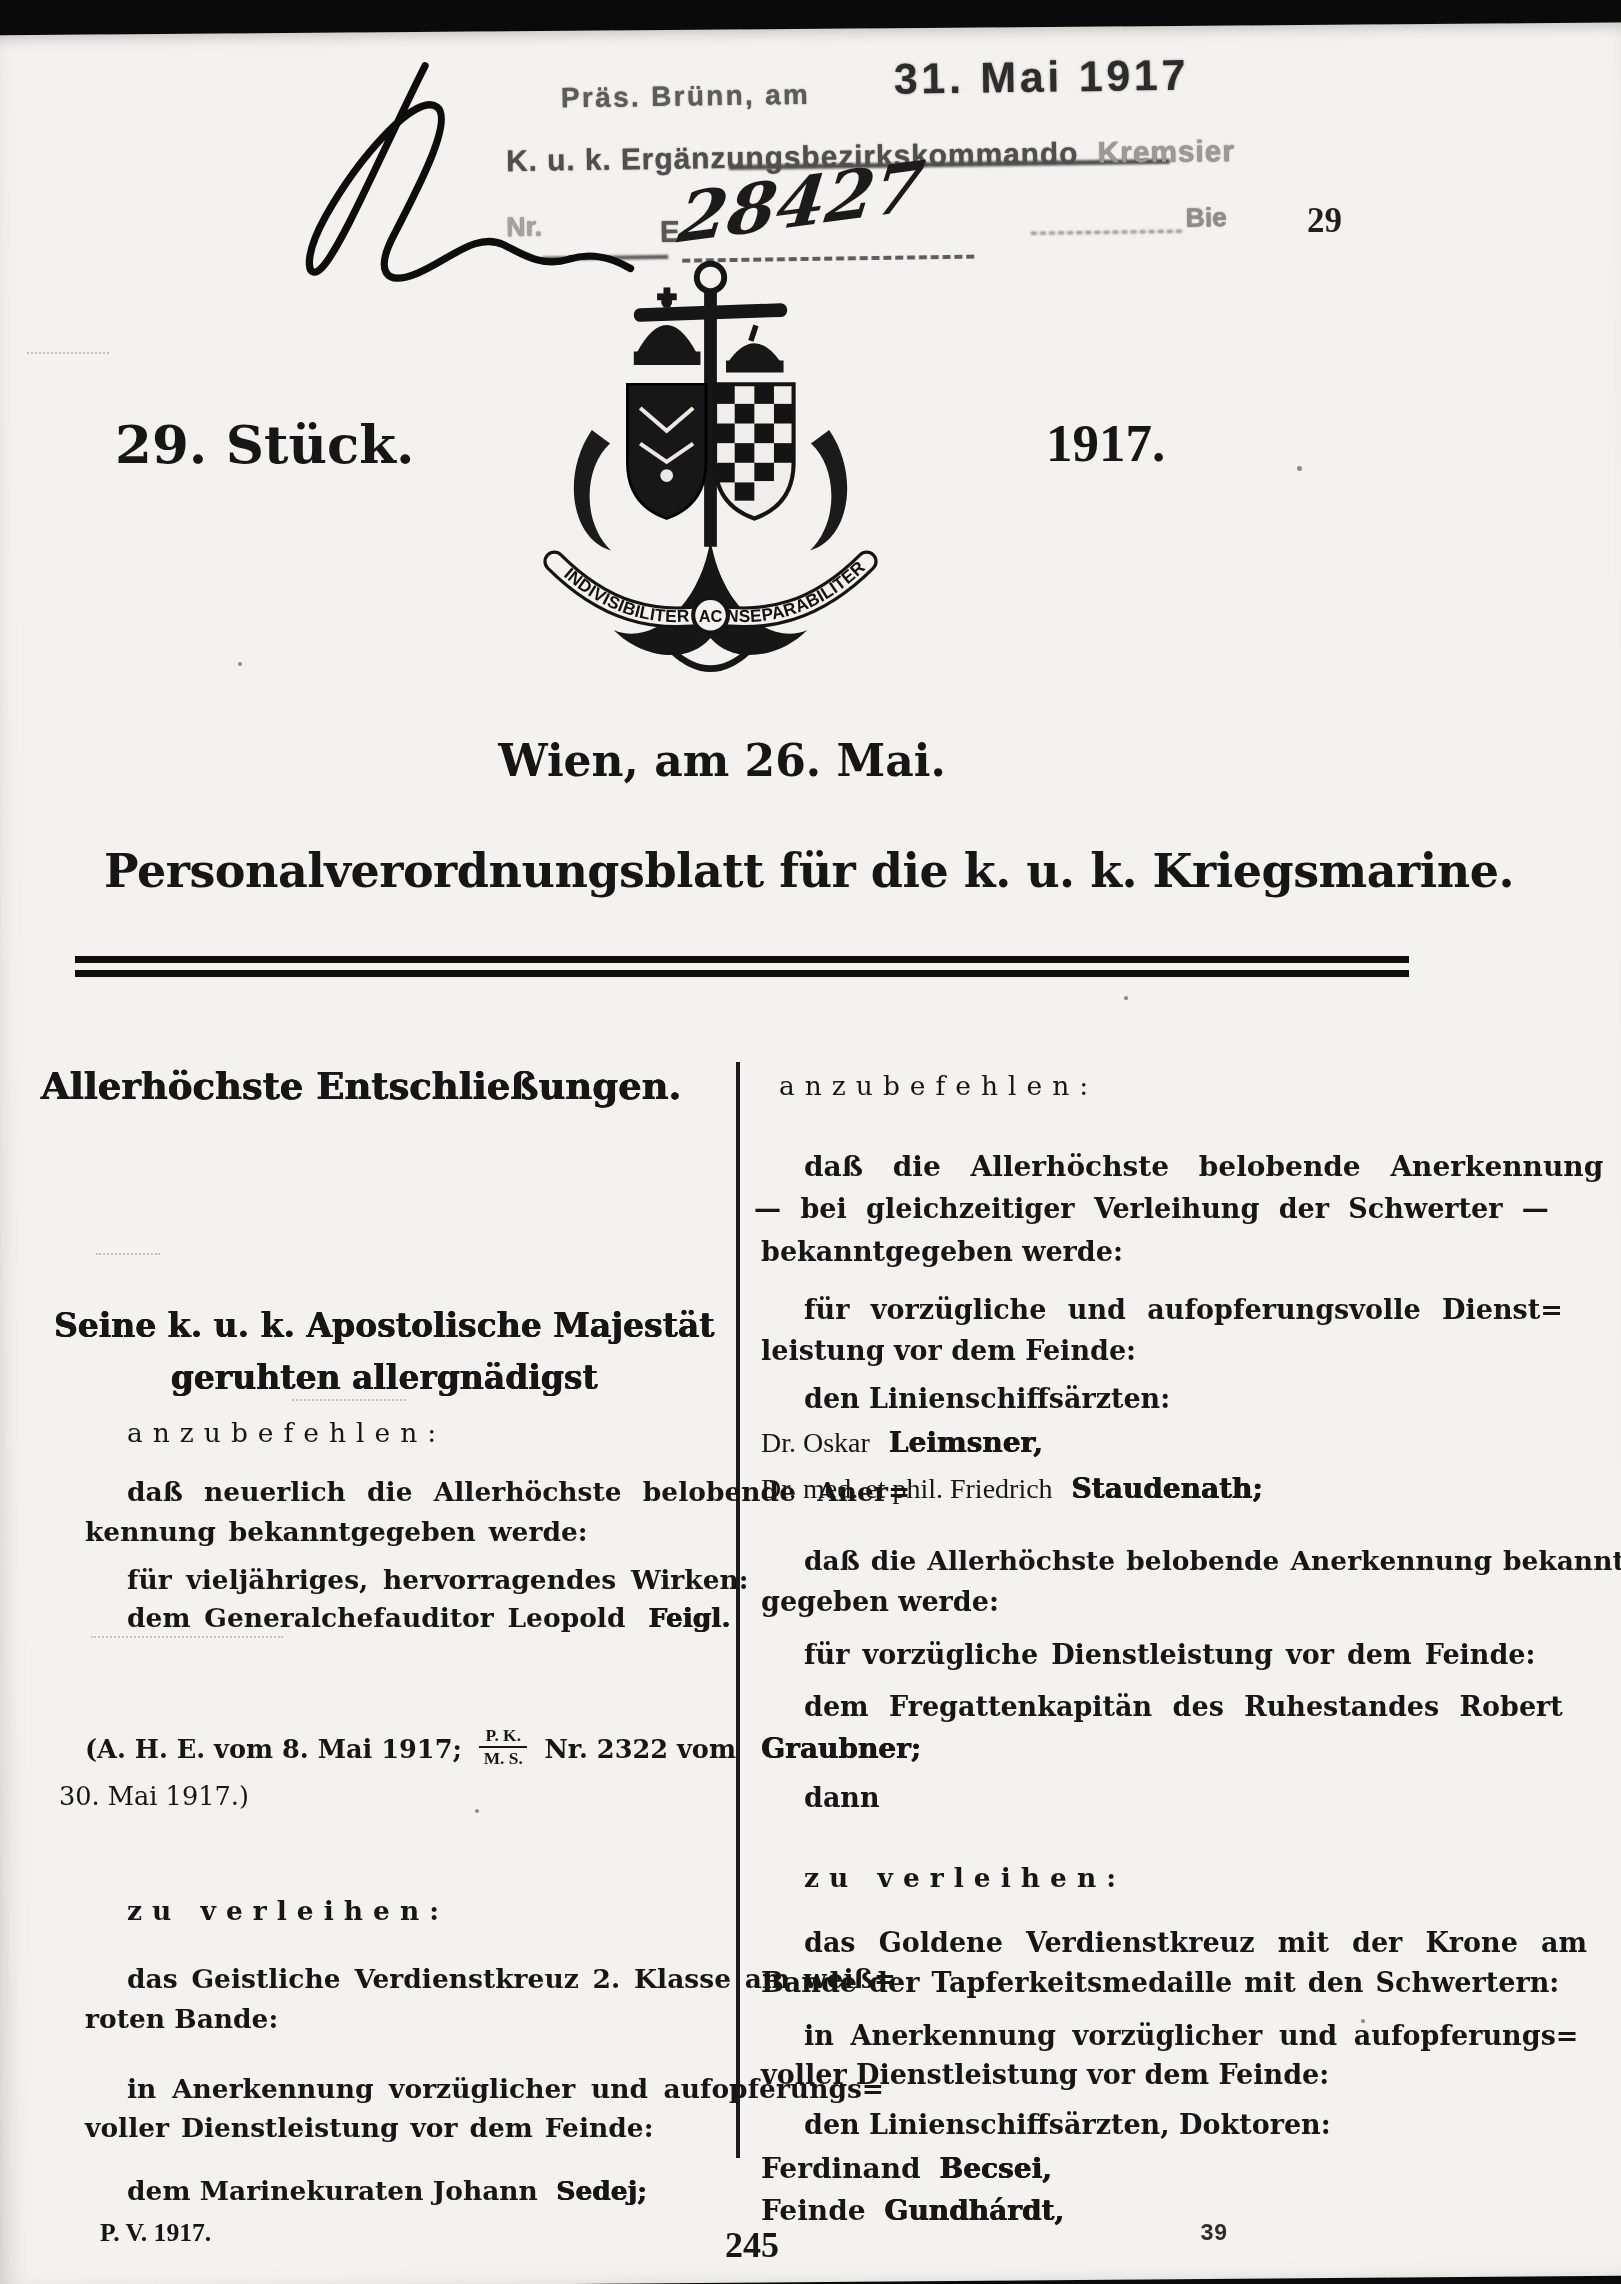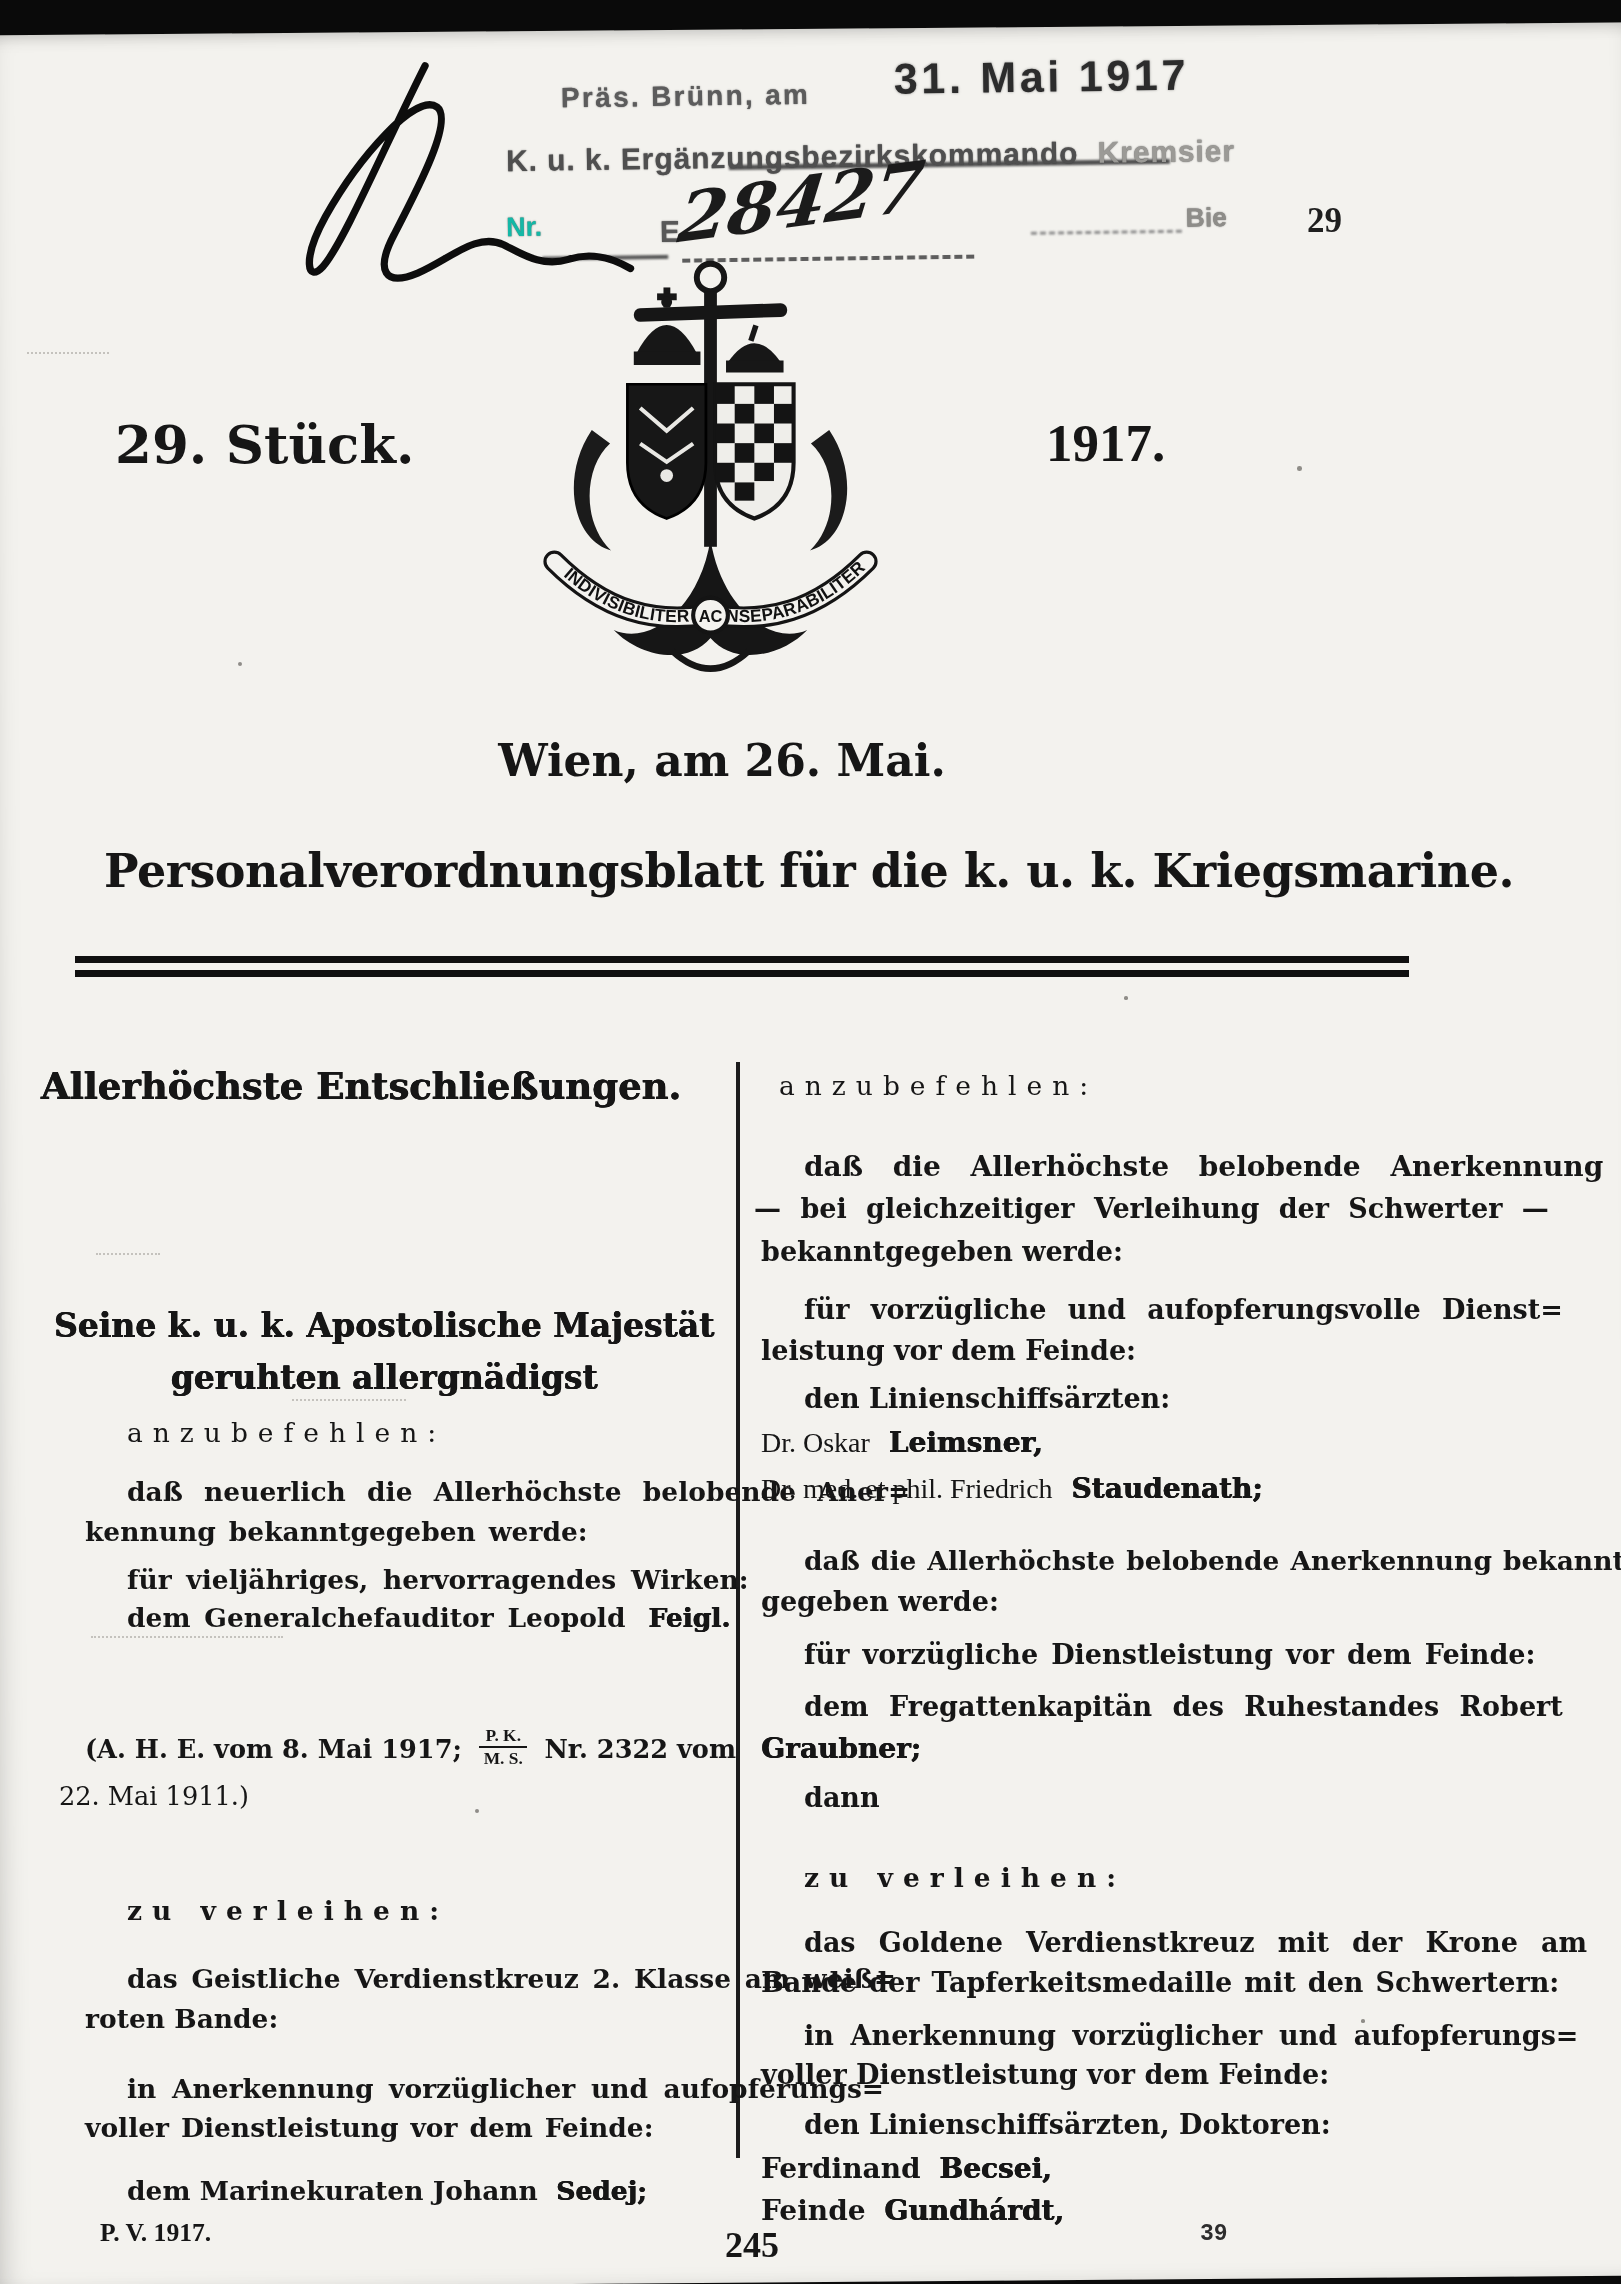--- a/index.html
+++ b/index.html
@@ -35,21 +35,21 @@
   <div id="paper"></div>
 
   <div style="position:absolute;left:498px;top:50px;width:895px;height:238px;transform:rotate(-0.8deg);">
     <div class="stampline blur1" style="left:64px;top:26.5px;font-size:28px;color:#5c5c5c;letter-spacing:2.3px;">Präs. Brünn, am</div>
     <div style="position:absolute;left:231px;top:112px;width:441px;height:4.6px;background:#515151;filter:blur(0.9px);"></div>
     <div class="stampline blur2" style="left:397px;top:3.7px;font-size:43px;color:#2c2c2c;letter-spacing:3.7px;">31. Mai 1917</div>
     <div class="stampline blur1" style="left:8.2px;top:88px;font-size:30px;color:#4f4f4f;letter-spacing:0.9px;">
       <span>K. u. k. Ergänzungsbezirkskommando</span>
       <span style="color:#9b9a96;margin-left:10px;">Kremsier</span>
     </div>
-    <div class="stampline blur1" style="left:7.3px;top:156px;font-size:27px;color:#14b8a6;">Nr.</div>
+    <div class="stampline blur1" style="left:7.3px;top:156px;font-size:27px;color:#a3a3a3;">Nr.</div>
     <div style="position:absolute;left:43px;top:201px;width:126px;height:4.1px;background:#565656;filter:blur(0.9px);"></div>
     <div class="stampline blur1" style="left:161px;top:161px;font-size:30px;color:#585858;">E</div>
     <div class="hwnum" style="position:absolute;left:183px;top:109px;font-size:69px;color:#1b1b1b;transform:skewX(-14deg) rotate(-7deg);">28427</div>
     <div style="position:absolute;left:183px;top:205px;width:292px;height:0;border-top:4.1px dashed #5d5d5d;filter:blur(0.5px);"></div>
     <div style="position:absolute;left:532px;top:183px;width:151px;height:0;border-top:3.7px dashed #8d8d8d;filter:blur(0.9px);"></div>
     <div class="stampline blur1" style="left:687px;top:156px;font-size:26.5px;color:#8e8d89;">Bie</div>
   </div>
 
   <div class="line ant" style="left:1307px;top:201px;font-size:35px;color:#1f1f1f;">29</div>
 
@@ -157,21 +157,21 @@
   </div>
 
   <div class="line frak" style="left:85px;top:1730px;font-size:25.6px;font-weight:bold;">
     <span>(A. H. E. vom 8. Mai 1917;</span>
     <span class="frac">
       <span class="ft">P. K.</span>
       <span class="fb">M. S.</span>
     </span>
     <span>Nr. 2322 vom</span>
   </div>
-  <div class="line frak" style="left:59px;top:1781px;font-size:25.6px;font-weight:normal;">22. Mai 1911.)</div>
+  <div class="line frak" style="left:59px;top:1781px;font-size:25.6px;font-weight:normal;">30. Mai 1917.)</div>
 
   <div class="line frak sperr" style="left:127px;top:1895px;font-size:26.5px;">zu verleihen:</div>
 
   <div class="line frak" style="left:127px;top:1963px;font-size:26.5px;word-spacing:4.6px;">das Geistliche Verdienstkreuz 2. Klasse am weiß=</div>
   <div class="line frak" style="left:85px;top:2003px;font-size:26.5px;">roten Bande:</div>
 
   <div class="line frak" style="left:127px;top:2073px;font-size:26.5px;word-spacing:6.4px;">in Anerkennung vorzüglicher und aufopferungs=</div>
   <div class="line frak" style="left:85px;top:2112px;font-size:26.5px;word-spacing:2.7px;">voller Dienstleistung vor dem Feinde:</div>
 
   <div class="line frak" style="left:127px;top:2175px;font-size:26.5px;">

